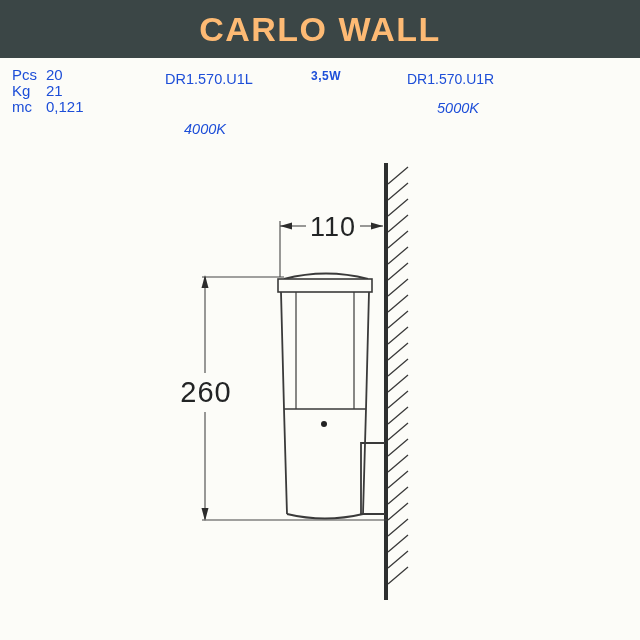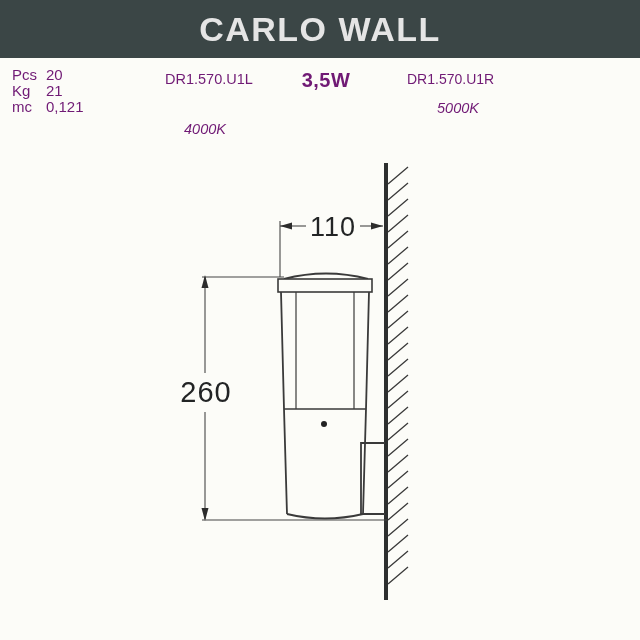--- a/index.html
+++ b/index.html
@@ -17,30 +17,30 @@
   .header{
     position:absolute;left:0;top:0;width:640px;height:58px;
     background:#3b4646;
     display:flex;align-items:center;justify-content:center;
   }
   .header h1{
     margin:0;
     font-size:34px;
     font-weight:bold;
     letter-spacing:1.5px;
-    color:#e5e5e5;
+    color:#fdba74;
   }
 
   
-  .spec{position:absolute;font-size:15px;color:#701a75;white-space:nowrap;}
+  .spec{position:absolute;font-size:15px;color:#1d4ed8;white-space:nowrap;}
   .pack{left:12px;top:67px;line-height:16px;}
   .pack .row{display:flex;}
   .pack .lbl{width:34px;display:inline-block;}
   .code-left{left:165px;top:71px;font-size:14.5px;}
-  .watt{left:298px;top:69px;width:56px;text-align:center;font-weight:bold;font-size:20px;letter-spacing:.5px;}
+  .watt{left:298px;top:69px;width:56px;text-align:center;font-weight:bold;font-size:12px;letter-spacing:.5px;}
   .code-right{left:407px;top:71px;font-size:14px;}
   .kelvin{font-style:italic;font-size:14.5px;top:100px;}
   .k-left{left:184px;margin-top:21px;}
   .lamp-note{left:236px;top:100px;letter-spacing:.3px;}
   .k-right{left:437px;}
 
   
   svg.drawing{position:absolute;left:0;top:0;}
   .dimtext{
     font-family:"Liberation Sans", sans-serif;

